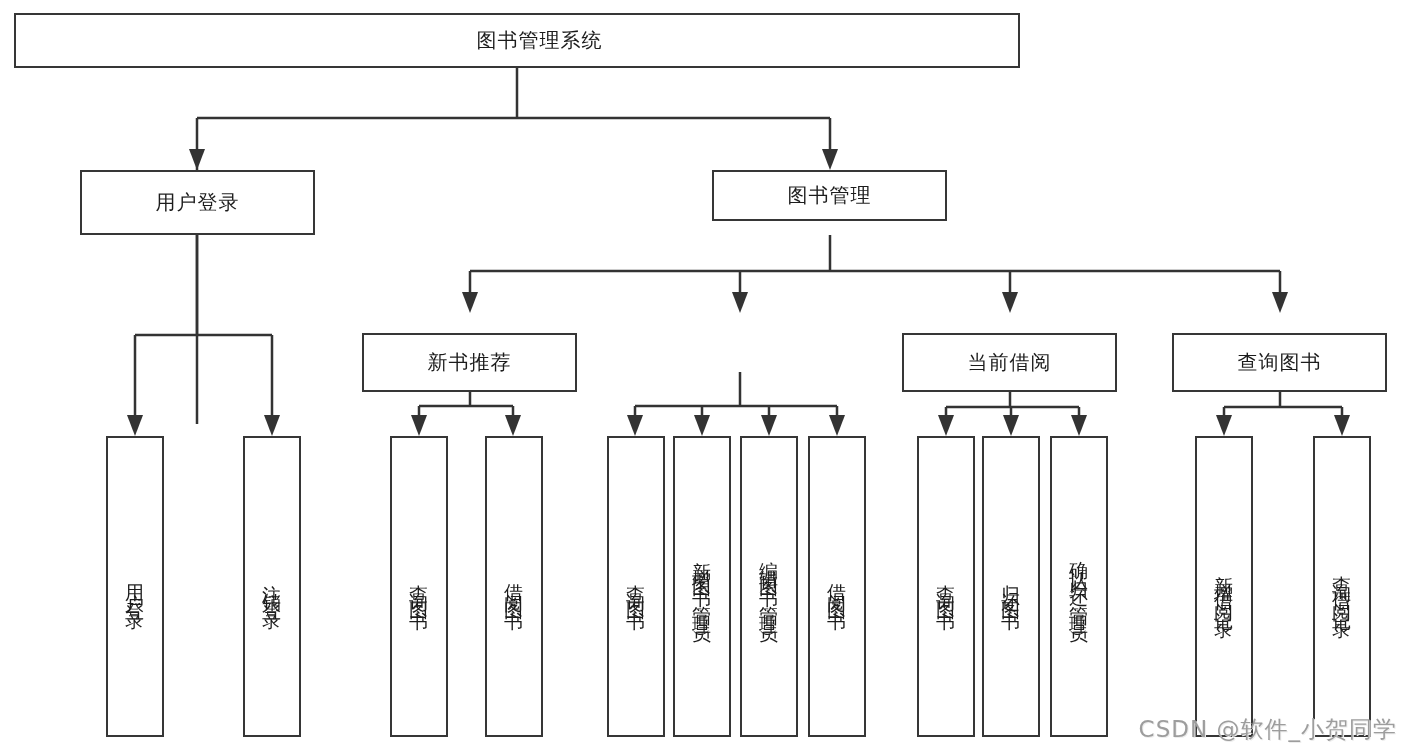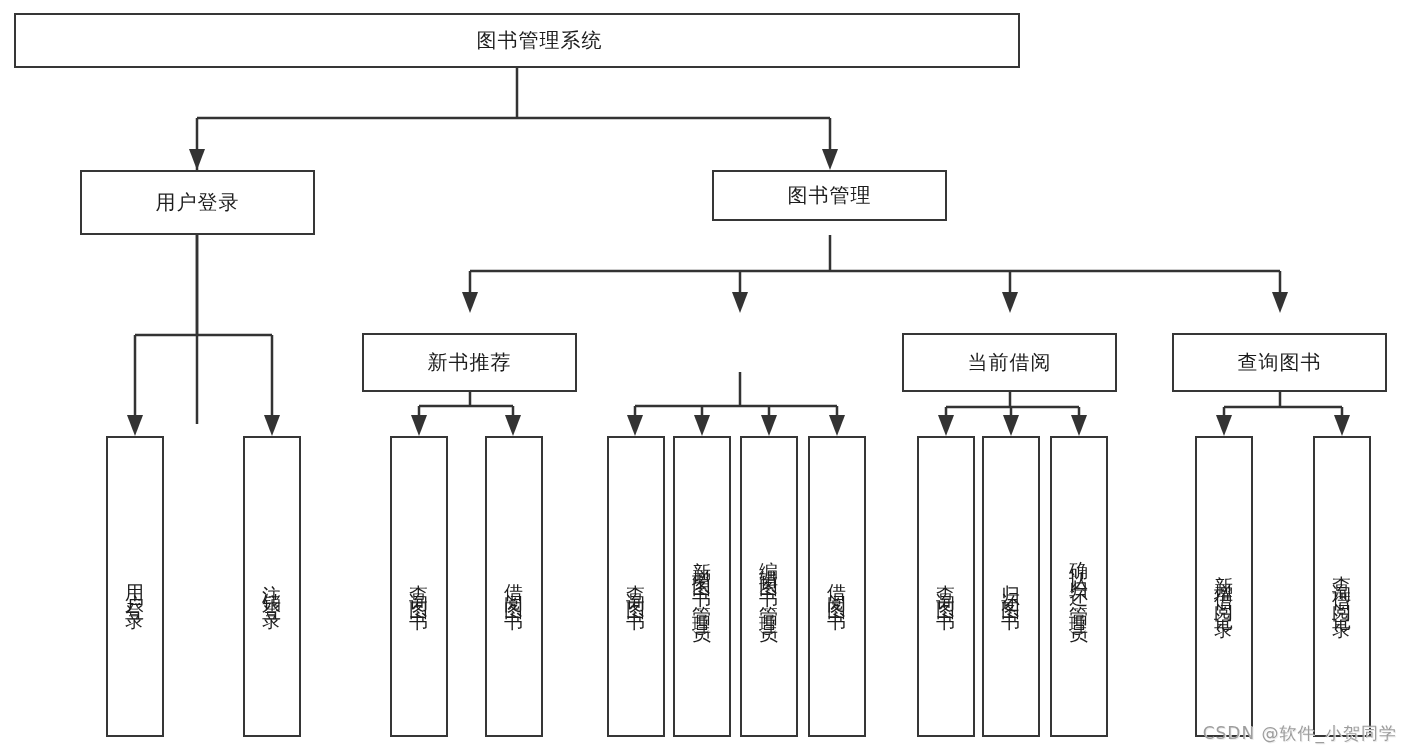--- a/index.html
+++ b/index.html
@@ -30,21 +30,21 @@
   .n-current{left:902px;}
   .n-records{left:1172px;}
   
   .vb{top:436px;width:58px;height:301px;}
   .va1{left:106px;}  .va2{left:243px;}
   .vb1{left:390px;}  .vb2{left:485px;}
   .vc1{left:607px;}  .vc2{left:673px;}  .vc3{left:740px;}  .vc4{left:808px;}
   .vd1{left:917px;}  .vd2{left:982px;}  .vd3{left:1050px;}
   .ve1{left:1195px;} .ve2{left:1313px;}
   .watermark{
-    position:absolute;right:8px;bottom:2px;font-size:17px;color:#9d9d9d;
+    position:absolute;right:8px;bottom:2px;font-size:23px;color:#9d9d9d;
     letter-spacing:1px;z-index:5;text-shadow:1px 1px 0 #ededed;
   }
 </style>
 </head>
 <body>
 
 <div class="canvas">
 
   <svg class="connectors" width="1405" height="747" viewBox="0 0 1405 747" aria-hidden="true">
     <g stroke="#333333" stroke-width="2.5" fill="none">

